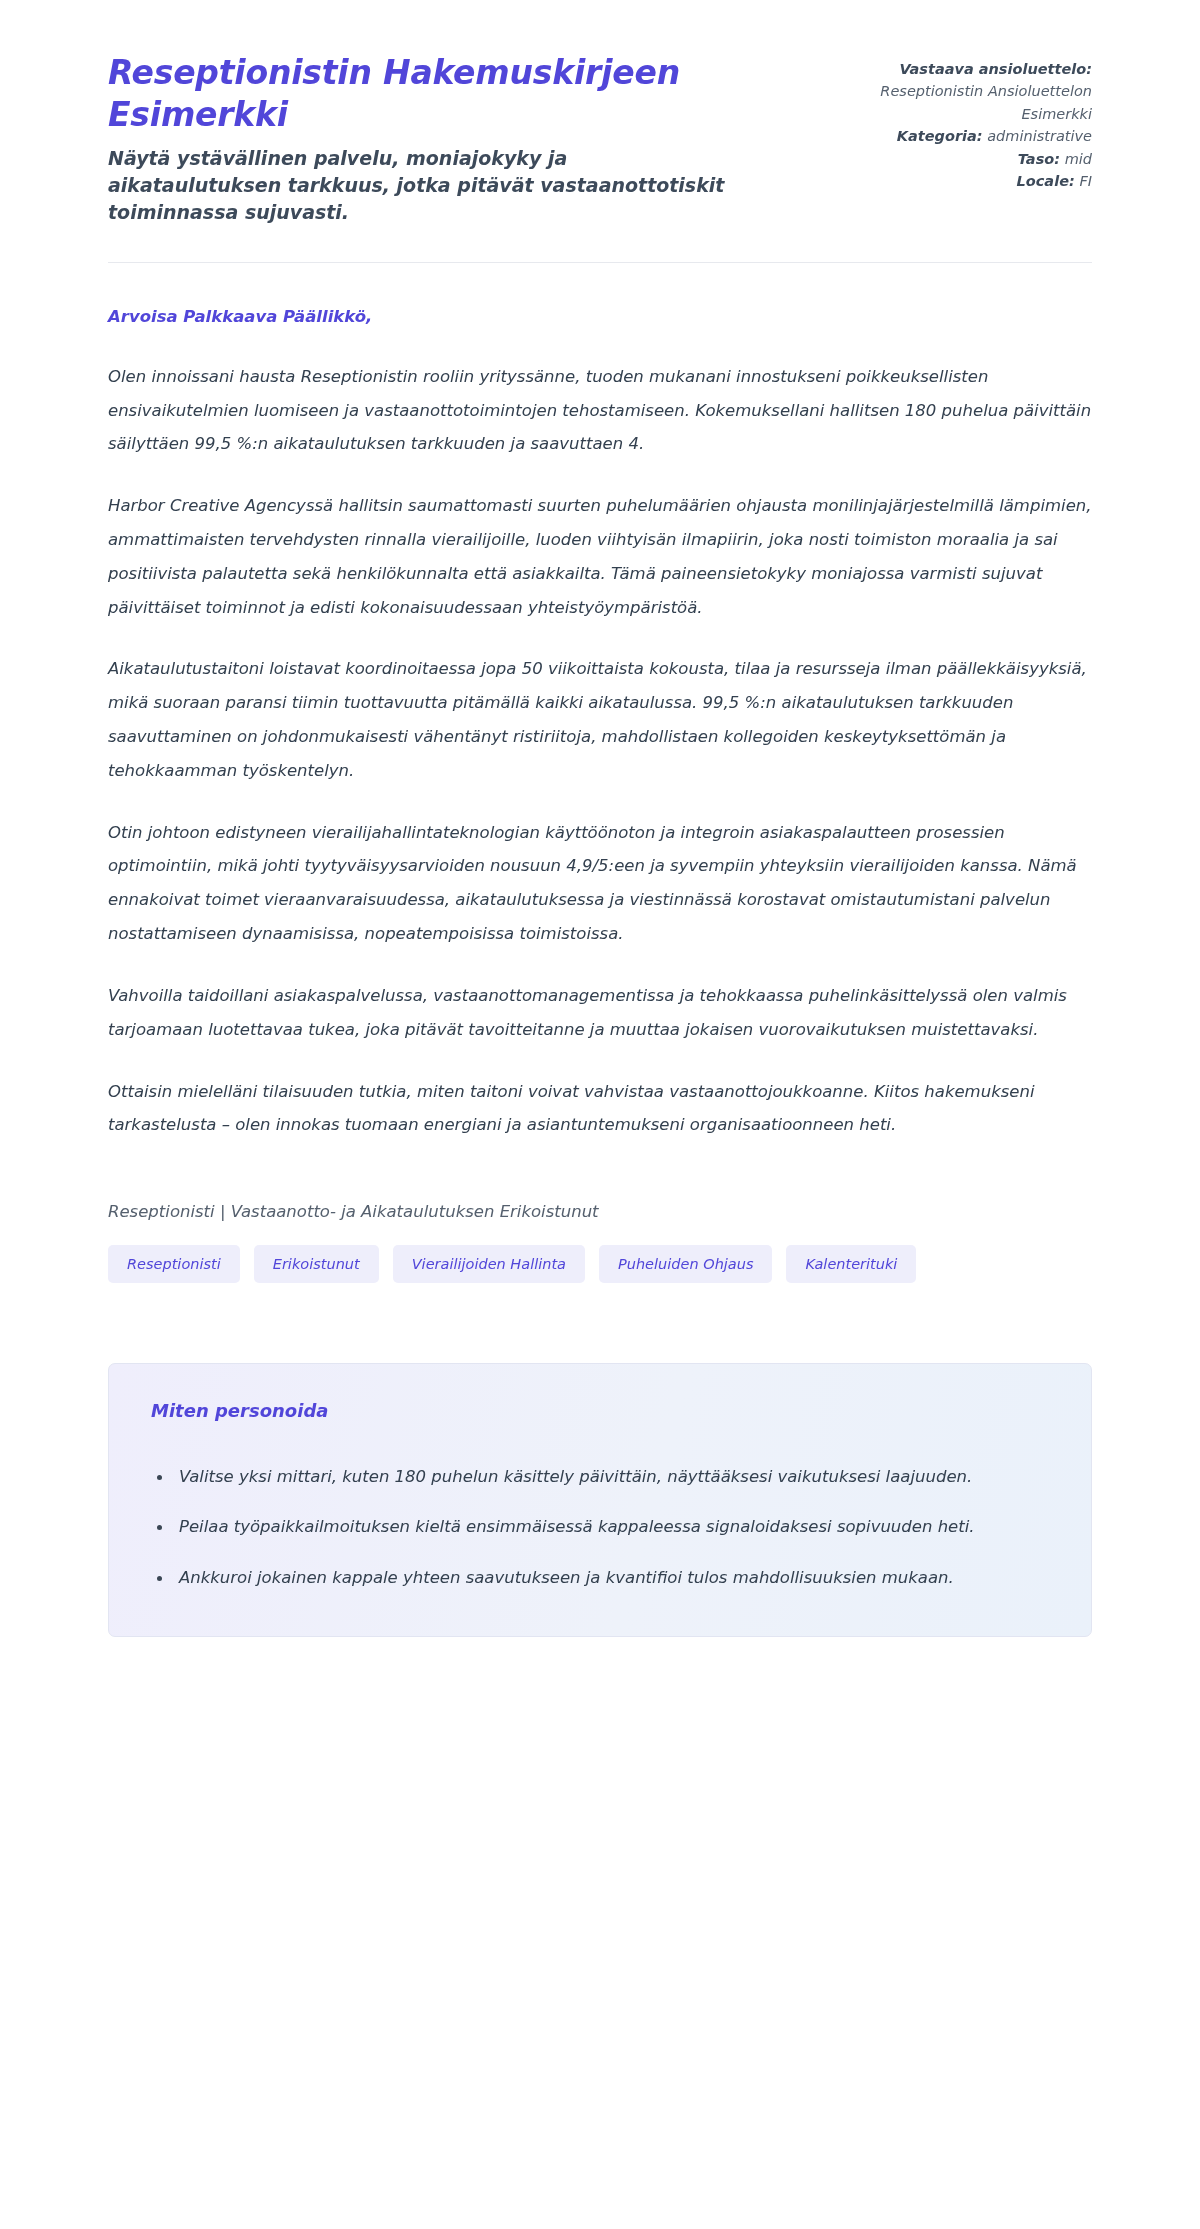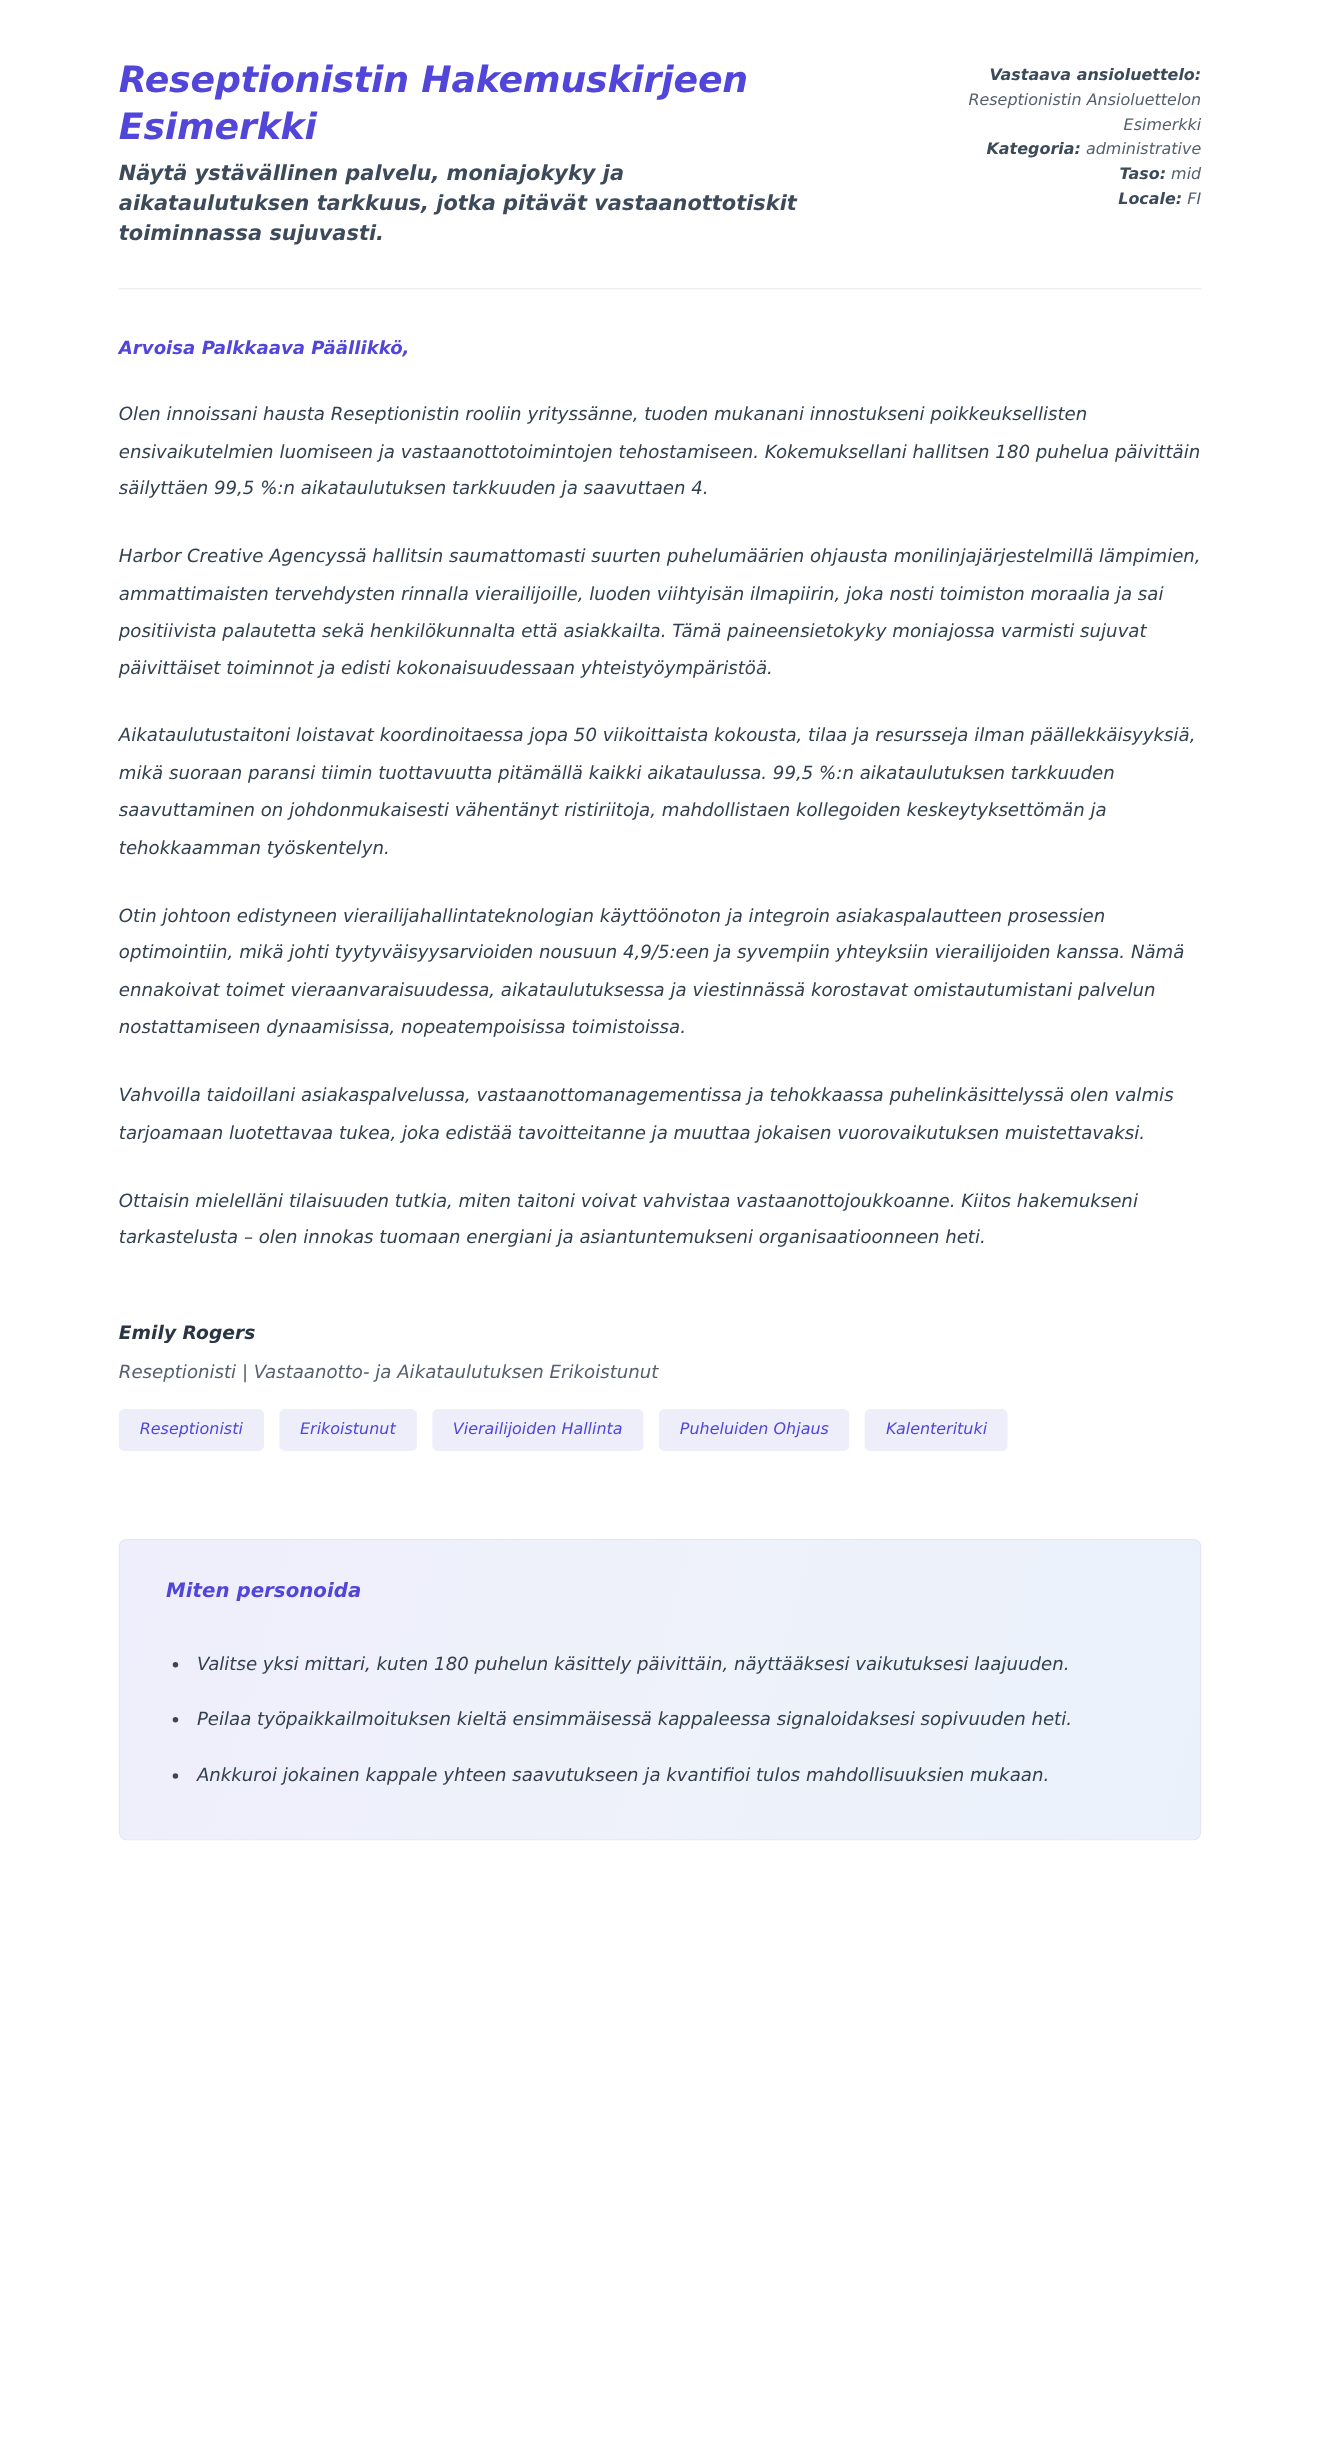--- a/index.html
+++ b/index.html
@@ -188,27 +188,26 @@
   <div class="divider"></div>
 
   <div class="letter">
 
     <p class="salutation">Arvoisa Palkkaava Päällikkö,</p>
 
     <p class="para">Olen innoissani hausta Reseptionistin rooliin yrityssänne, tuoden mukanani innostukseni poikkeuksellisten ensivaikutelmien luomiseen ja vastaanottotoimintojen tehostamiseen. Kokemuksellani hallitsen 180 puhelua päivittäin säilyttäen 99,5 %:n aikataulutuksen tarkkuuden ja saavuttaen 4.</p>
     <p class="para">Harbor Creative Agencyssä hallitsin saumattomasti suurten puhelumäärien ohjausta monilinjajärjestelmillä lämpimien, ammattimaisten tervehdysten rinnalla vierailijoille, luoden viihtyisän ilmapiirin, joka nosti toimiston moraalia ja sai positiivista palautetta sekä henkilökunnalta että asiakkailta. Tämä paineensietokyky moniajossa varmisti sujuvat päivittäiset toiminnot ja edisti kokonaisuudessaan yhteistyöympäristöä.</p>
     <p class="para">Aikataulutustaitoni loistavat koordinoitaessa jopa 50 viikoittaista kokousta, tilaa ja resursseja ilman päällekkäisyyksiä, mikä suoraan paransi tiimin tuottavuutta pitämällä kaikki aikataulussa. 99,5 %:n aikataulutuksen tarkkuuden saavuttaminen on johdonmukaisesti vähentänyt ristiriitoja, mahdollistaen kollegoiden keskeytyksettömän ja tehokkaamman työskentelyn.</p>
     <p class="para">Otin johtoon edistyneen vierailijahallintateknologian käyttöönoton ja integroin asiakaspalautteen prosessien optimointiin, mikä johti tyytyväisyysarvioiden nousuun 4,9/5:een ja syvempiin yhteyksiin vierailijoiden kanssa. Nämä ennakoivat toimet vieraanvaraisuudessa, aikataulutuksessa ja viestinnässä korostavat omistautumistani palvelun nostattamiseen dynaamisissa, nopeatempoisissa toimistoissa.</p>
-    <p class="para">Vahvoilla taidoillani asiakaspalvelussa, vastaanottomanagementissa ja tehokkaassa puhelinkäsittelyssä olen valmis tarjoamaan luotettavaa tukea, joka edistää tavoitteitanne ja muuttaa jokaisen vuorovaikutuksen muistettavaksi.</p>
+    <p class="para">Vahvoilla taidoillani asiakaspalvelussa, vastaanottomanagementissa ja tehokkaassa puhelinkäsittelyssä olen valmis tarjoamaan luotettavaa tukea, joka pitävät tavoitteitanne ja muuttaa jokaisen vuorovaikutuksen muistettavaksi.</p>
     <p class="para">Ottaisin mielelläni tilaisuuden tutkia, miten taitoni voivat vahvistaa vastaanottojoukkoanne. Kiitos hakemukseni tarkastelusta – olen innokas tuomaan energiani ja asiantuntemukseni organisaatioonneen heti.</p>
 
   </div>
 
   <div class="signature">
-    <div class="sign-name">Emily Rogers</div>
     <div class="sign-title">Reseptionisti | Vastaanotto- ja Aikataulutuksen Erikoistunut</div>
   </div>
 
   <div class="tags">
     <span class="tag">Reseptionisti</span>
     <span class="tag">Erikoistunut</span>
     <span class="tag">Vierailijoiden Hallinta</span>
     <span class="tag">Puheluiden Ohjaus</span>
     <span class="tag">Kalenterituki</span>
   </div>

